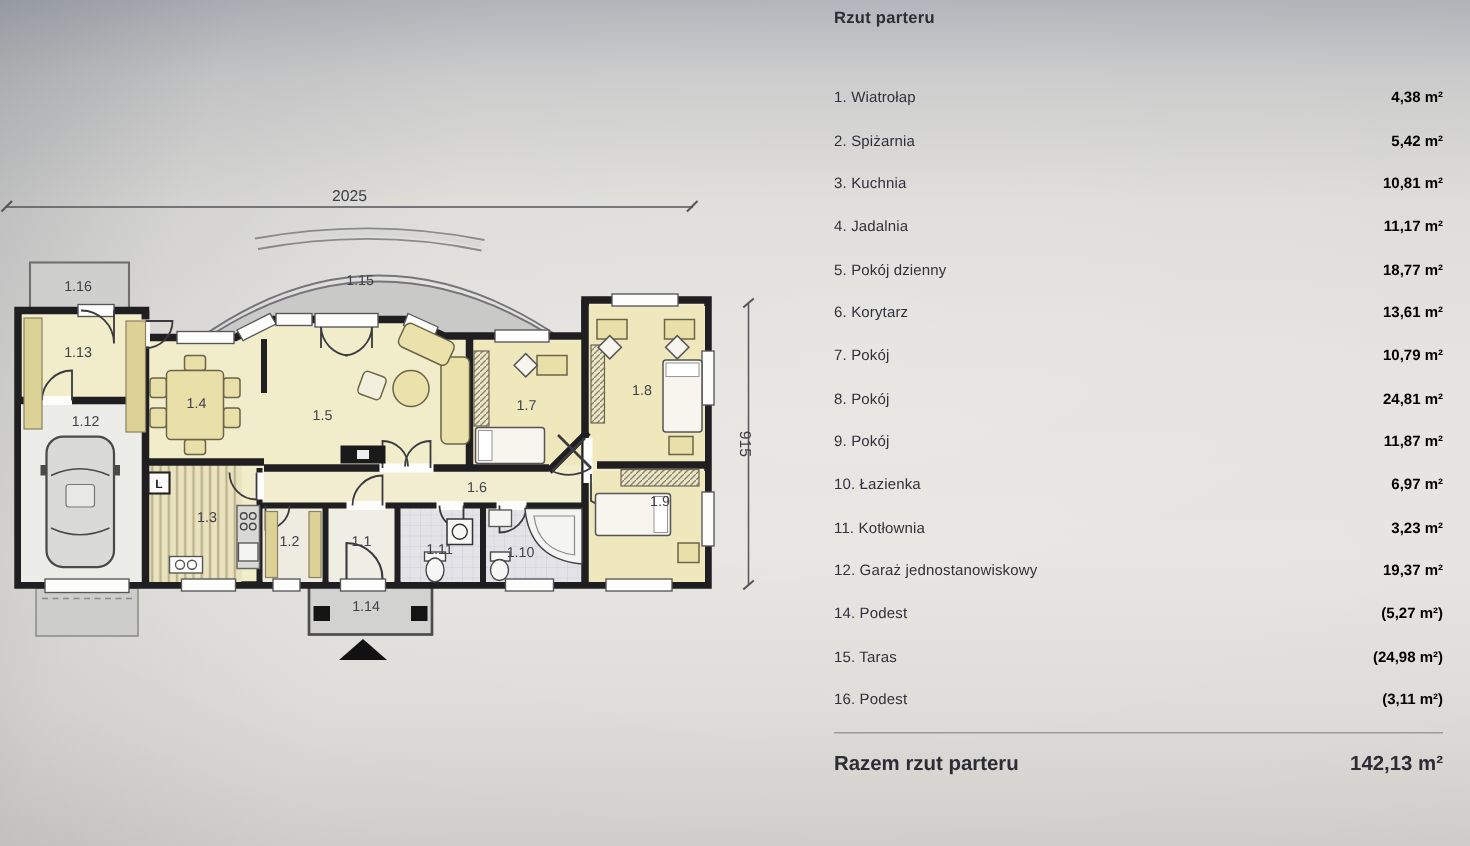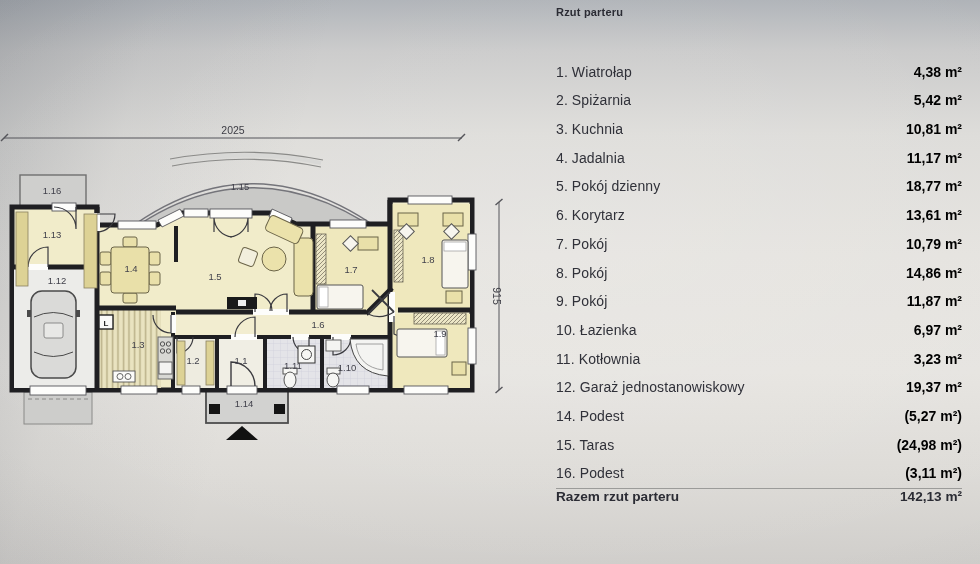--- a/index.html
+++ b/index.html
@@ -8,24 +8,24 @@
     font-family:"Liberation Sans",sans-serif;
     background:
       radial-gradient(130% 110% at 58% 42%, rgba(255,255,255,0.16), rgba(0,0,0,0) 55%, rgba(60,62,70,0.10) 100%),
       linear-gradient(105deg, rgba(88,94,104,0.28) 0%, rgba(88,94,104,0.08) 14%, rgba(0,0,0,0) 30%),
       linear-gradient(180deg, #aeb2b7 0%, #c9c9c9 9%, #dcdbd8 24%, #e4e2de 45%, #e6e4e0 66%, #dddbd7 84%, #d0cecb 100%);
   }
   .plan-wrap{position:absolute;left:0;top:0;width:540px;height:564px;}
   .panel{position:absolute;left:556px;top:6px;width:406px;}
   .panel h1{font-size:11px;font-weight:700;color:#2b2c34;margin:0;letter-spacing:.2px;}
   .rows{margin-top:33px;}
-  .room-row{display:flex;justify-content:space-between;align-items:flex-end;height:28.7px;font-size:14px;color:#303139;}
+  .room-row{display:flex;justify-content:space-between;align-items:center;height:28.7px;font-size:10px;color:#303139;}
   .room-row .rlabel{letter-spacing:.1px;}
   .room-row .rarea{font-weight:700;color:#000000;}
-  .total{margin-top:7px;border-top:1px solid #9b9b99;display:flex;justify-content:space-between;font-size:13.6px;font-weight:700;color:#2b2c34;gap:20px;}
+  .total{margin-top:7px;padding-top:12px;border-top:1px solid #9b9b99;display:flex;justify-content:space-between;font-size:13.6px;font-weight:700;color:#2b2c34;gap:20px;}
   svg text{font-family:"Liberation Sans",sans-serif;}
   .room-num{font-size:9.5px;fill:#41414b;}
   .dim-text{font-size:10.5px;fill:#3c3c44;}
 </style>
 </head>
 <body>
 
 <div class="plan-wrap">
 <svg width="540" height="564" viewBox="0 0 540 564">
   <defs>
@@ -311,21 +311,21 @@
     <span class="rarea">13,61 m²</span>
   </div>
 
   <div class="room-row">
     <span class="rlabel">7. Pokój</span>
     <span class="rarea">10,79 m²</span>
   </div>
 
   <div class="room-row">
     <span class="rlabel">8. Pokój</span>
-    <span class="rarea">14,86 m²</span>
+    <span class="rarea">24,81 m²</span>
   </div>
 
   <div class="room-row">
     <span class="rlabel">9. Pokój</span>
     <span class="rarea">11,87 m²</span>
   </div>
 
   <div class="room-row">
     <span class="rlabel">10. Łazienka</span>
     <span class="rarea">6,97 m²</span>

